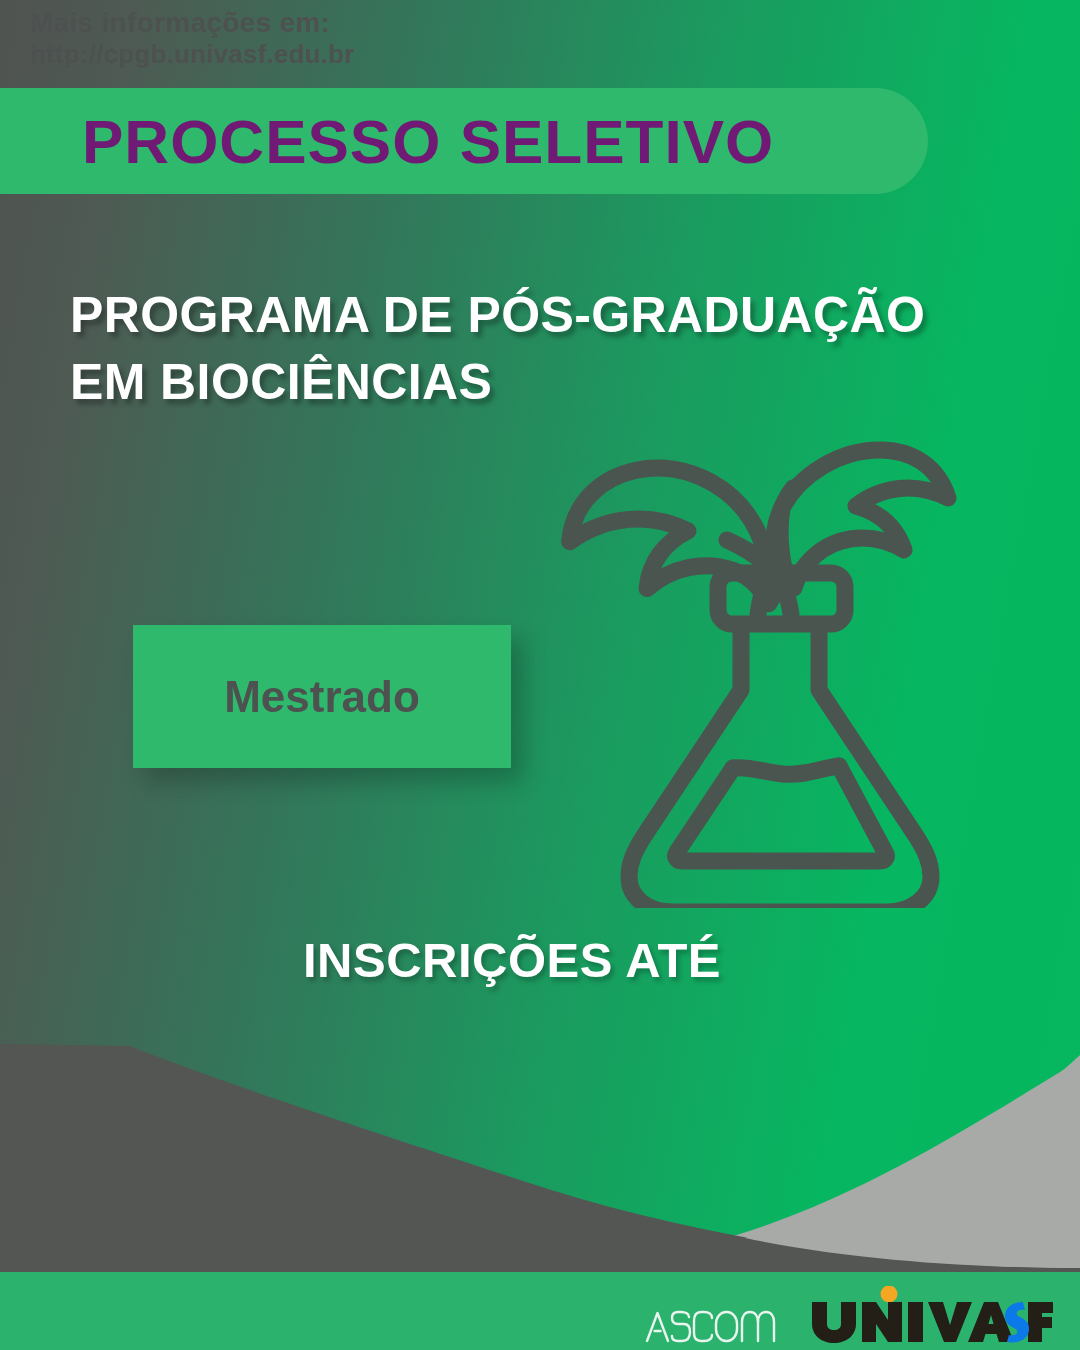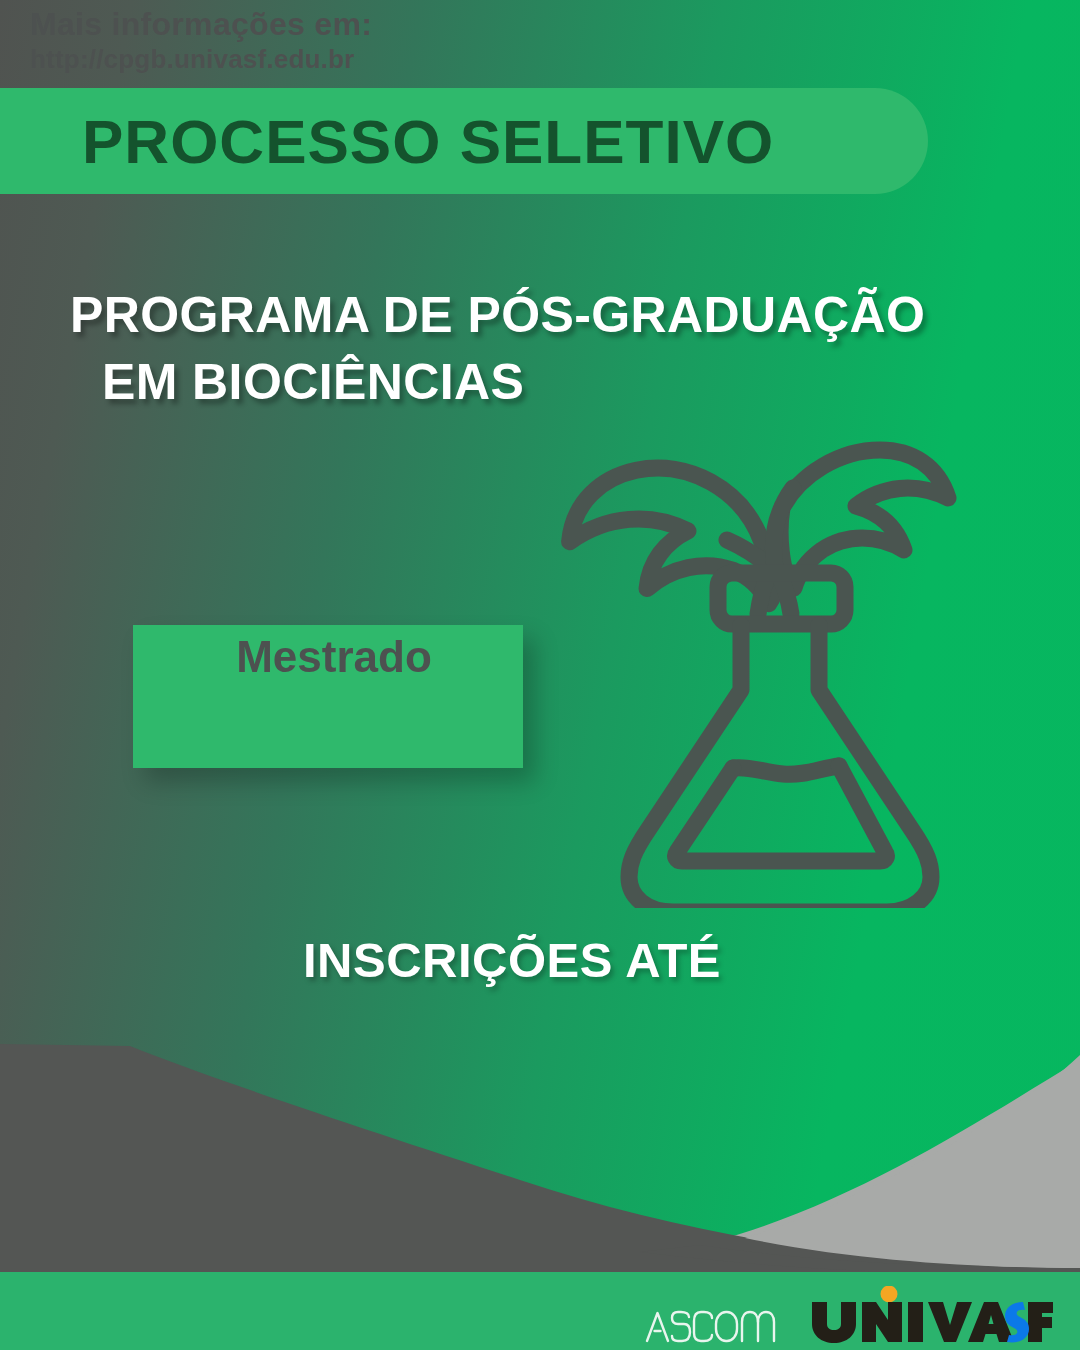--- a/index.html
+++ b/index.html
@@ -22,51 +22,50 @@
     border-top-right-radius:56px;
     border-bottom-right-radius:56px;
     display:flex;
     align-items:center;
   }
   .top-banner-title{
     margin-left:82px;
     font-size:62px;
     font-weight:bold;
     letter-spacing:1px;
-    color:#14532d;
+    color:#701a75;
     font-family:"Liberation Sans", sans-serif;
     white-space:nowrap;
   }
 
   
   .program-title{
     position:absolute;
     left:70px; top:282px;
     width:960px;
     font-size:50px;
     font-weight:bold;
     line-height:1.34;
     color:#ffffff;
     letter-spacing:0.4px;
     text-shadow:4px 5px 5px rgba(0,0,0,0.30);
   }
-  .program-title .l2{display:block;margin-left:32px;}
+  .program-title .l2{display:block;}
 
   
   .degree-box{
     position:absolute;
     left:133px; top:625px;
     width:378px; height:143px;
     background:#2fb96c;
     box-shadow:12px 14px 22px rgba(0,0,0,0.22);
     display:flex;
     flex-direction:column;
     align-items:center;
-    justify-content:flex-start;
-    padding-left:12px;
+    justify-content:center;
   }
   .degree-box .line{
     color:#4d5150;
     font-size:44px;
     font-weight:bold;
     line-height:1.45;
   }
 
   
   .flask-wrap{
@@ -105,21 +104,21 @@
     left:0; bottom:0;
     width:1080px; height:78px;
     background:#2bb36d;
   }
   .footer-info{
     position:absolute;
     left:30px; top:6px;
     color:#4d5150;
   }
   .footer-info .more{
-    font-size:32px;
+    font-size:28px;
     font-weight:bold;
     line-height:1.18;
     letter-spacing:0.3px;
   }
   .footer-info .url{
     font-size:26px;
     font-weight:bold;
     line-height:1.18;
     letter-spacing:0.2px;
   }

